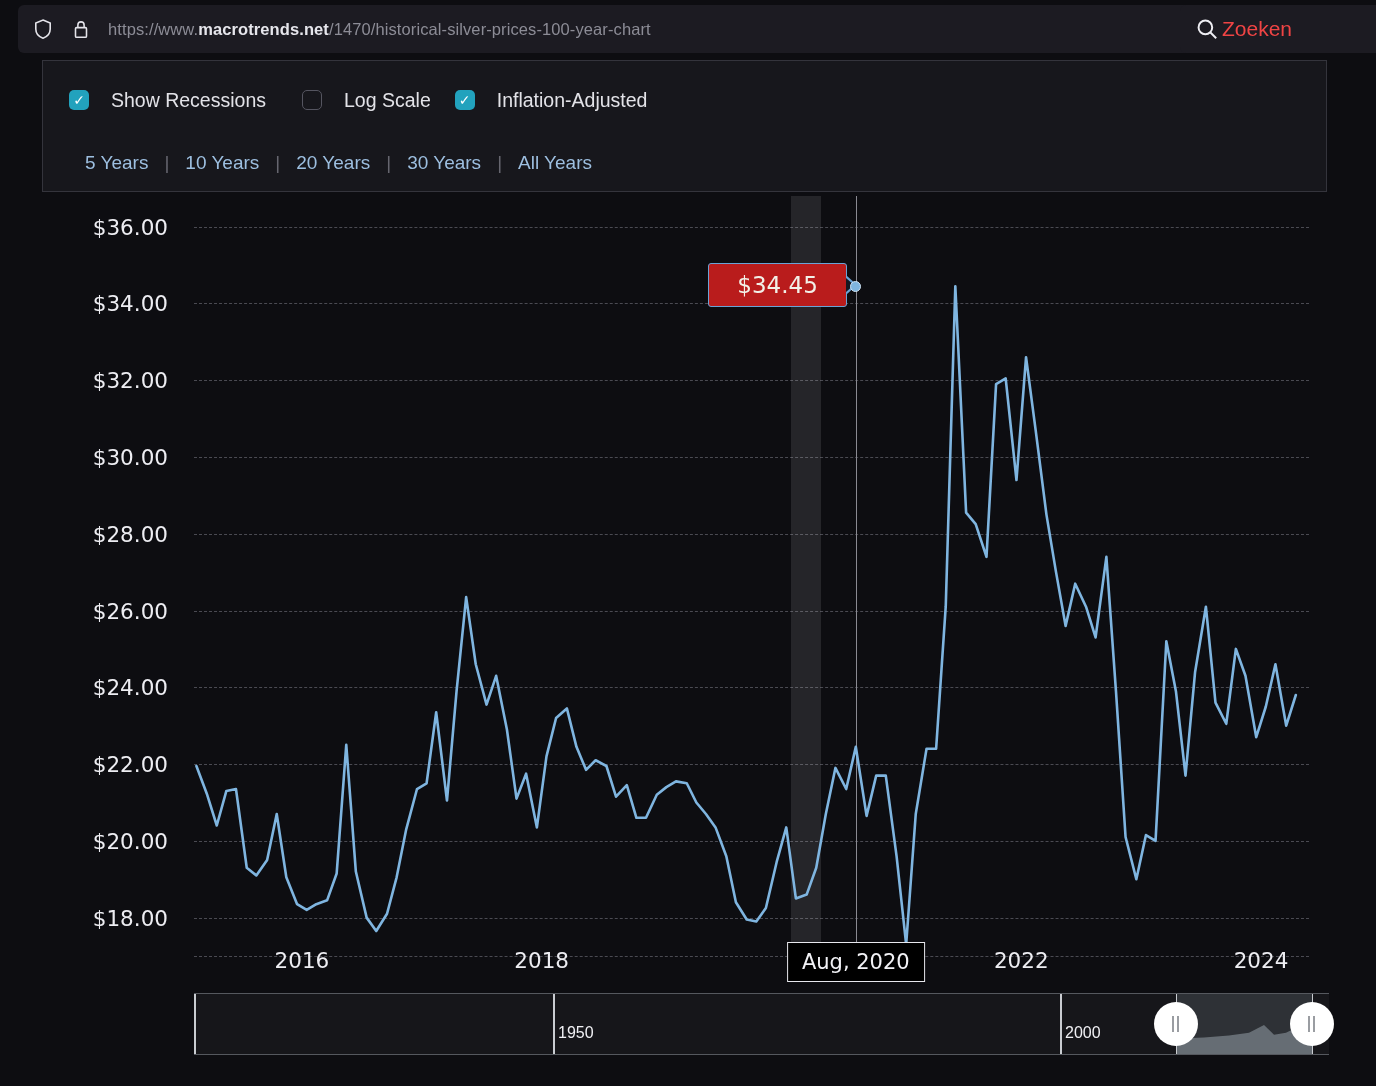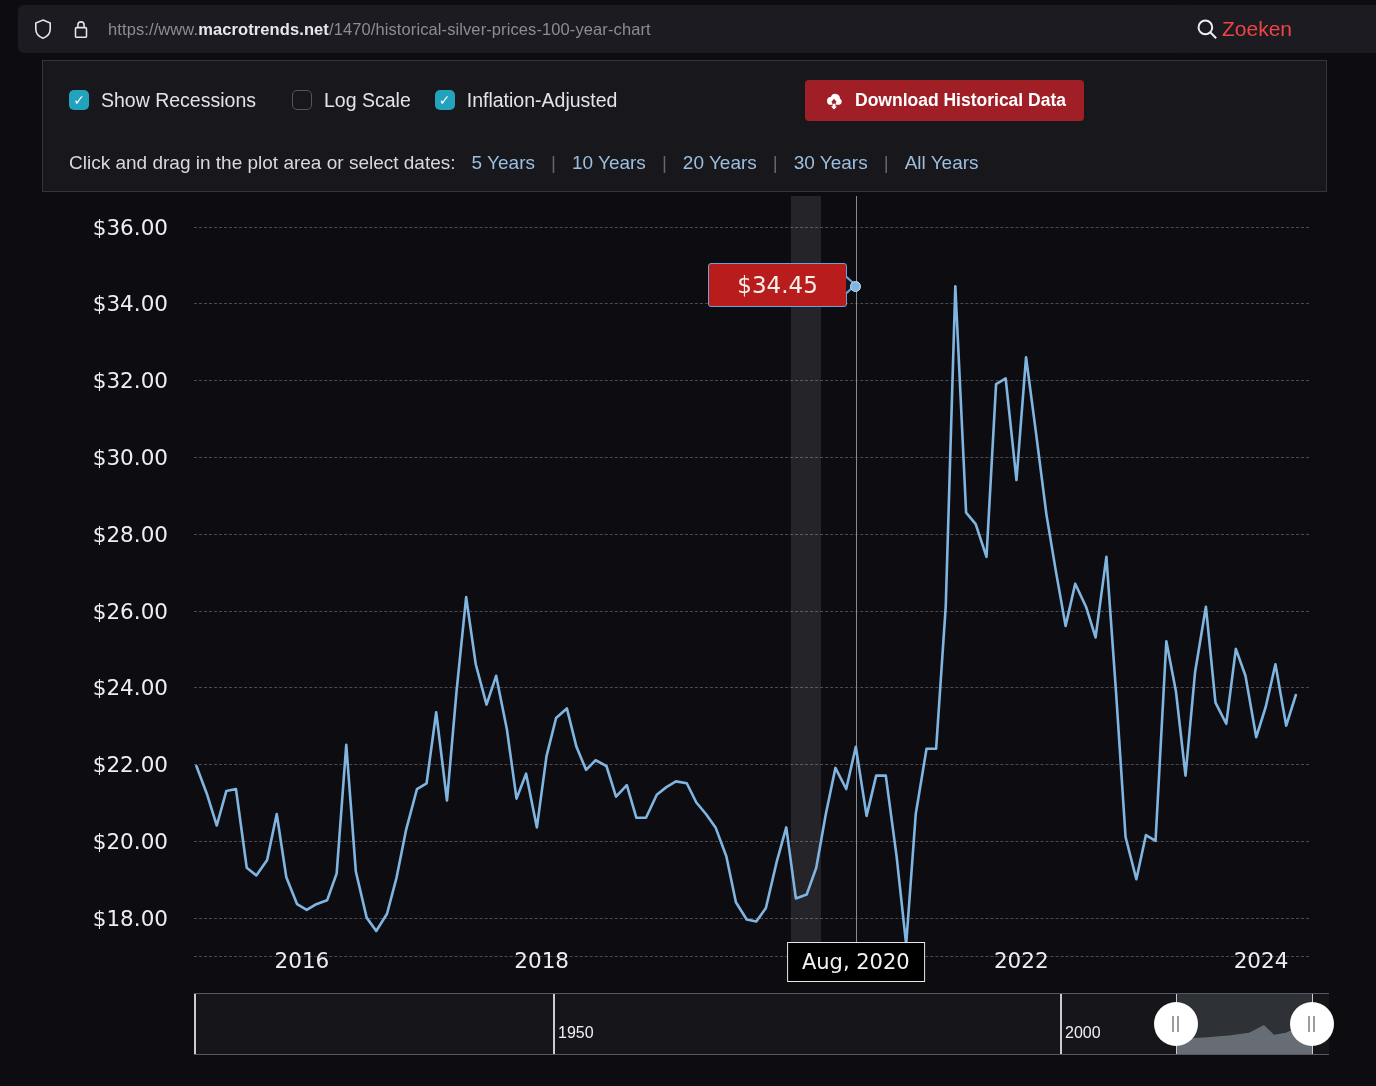--- a/index.html
+++ b/index.html
@@ -57,21 +57,21 @@
   }
   .chk-group { display:flex; align-items:center; margin-left: 26px; }
   .chk-group .cb {
     width: 20px; height: 20px; border-radius: 5px;
     display:flex; align-items:center; justify-content:center;
     font-size: 14px; color:#fff; line-height:1;
   }
   .cb.on  { background: #22a2bd; }
   .cb.off { background: transparent; border: 1.6px solid #555560; }
   .chk-group .lb {
-    margin-left: 12px; font-size: 19.5px; color: #e3e3e8;
+    margin-left: 22px; font-size: 19.5px; color: #e3e3e8;
     white-space: nowrap;
   }
   .gap-a { width: 36px; } .gap-b { width: 24px; }
 
   .btn {
     height: 41px; border-radius: 4px;
     display:flex; align-items:center; gap: 10px;
     padding: 0 18px; cursor: pointer;
     font-size: 17.5px; font-weight: 700; color: #fff;
     white-space: nowrap;
@@ -242,34 +242,24 @@
     <div class="chk-group" style="margin-left:0;">
       <span class="cb off"></span>
       <span class="lb">Log Scale</span>
     </div>
     <div class="gap-b"></div>
     <div class="chk-group" style="margin-left:0;">
       <span class="cb on">✓</span>
       <span class="lb">Inflation-Adjusted</span>
     </div>
 
-    <div class="btn btn-dl">
-      <span style="display:flex;">
-        <svg width="22" height="22" viewBox="0 0 24 24" fill="#fff">
-          <path d="M18.5 9.2 A5.1 5.1 0 0 0 8.6 7.6 A4.3 4.3 0 0 0 4.4 11.9 A4.3 4.3 0 0 0 8.7 16.2 H10 V13.4 H8.9 L12 9.6 L15.1 13.4 H14 V16.2 H18 A3.9 3.9 0 0 0 18.5 9.2 Z"></path>
-          <path d="M10.4 15 H13.6 V18 H15.3 L12 21.4 L8.7 18 H10.4 Z"></path>
-        </svg>
-      </span>
-      <span>Download Historical Data</span>
-    </div>
 
   </div>
 
   <div class="panel-row2">
-    <span class="hint">Click and drag in the plot area or select dates:</span>
     <span class="rng">5 Years</span>
     <span class="sep">|</span>
     <span class="rng">10 Years</span>
     <span class="sep">|</span>
     <span class="rng">20 Years</span>
     <span class="sep">|</span>
     <span class="rng">30 Years</span>
     <span class="sep">|</span>
     <span class="rng">All Years</span>
   </div>

